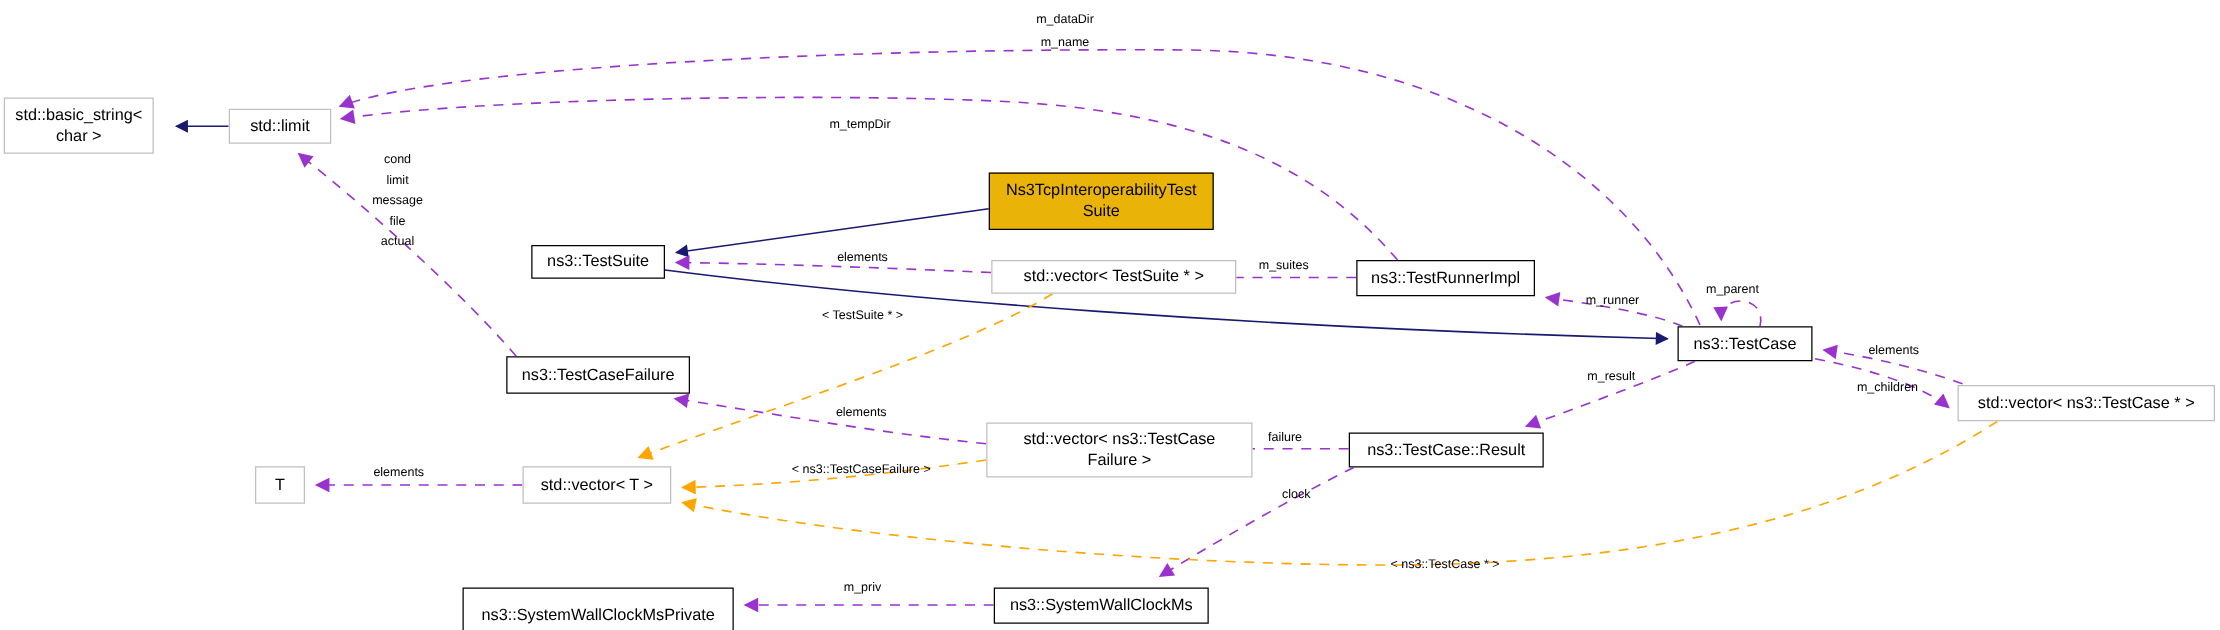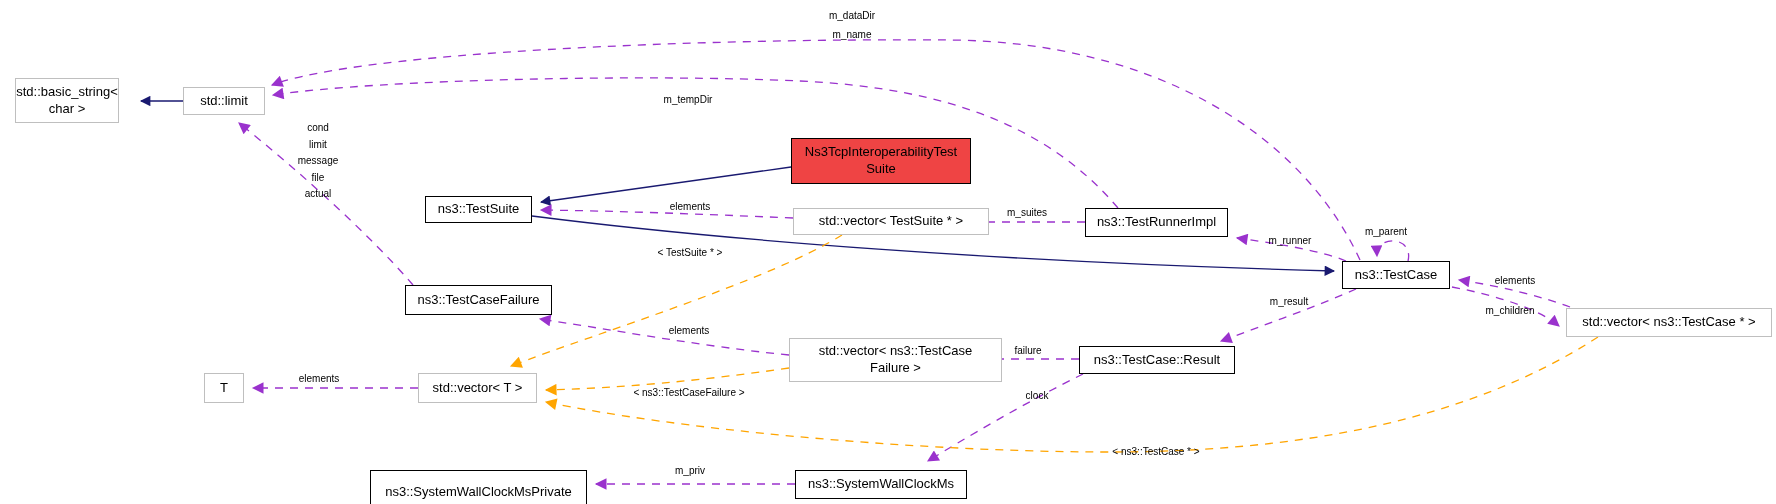--- a/index.html
+++ b/index.html
@@ -3,21 +3,21 @@
 <meta charset="utf-8">
 <style>
   html,body{margin:0;padding:0;background:#fff;}
   #graph{position:relative;width:1776px;height:504px;background:#ffffff;
          font-family:"Liberation Sans","DejaVu Sans",sans-serif;overflow:hidden;}
   #edges{position:absolute;left:0;top:0;}
   .node{position:absolute;background:#ffffff;border:1px solid #bfbfbf;box-sizing:border-box;
         display:flex;flex-direction:column;align-items:center;justify-content:center;
         text-align:center;font-size:13px;line-height:1.3;color:#000;white-space:nowrap;}
   .node.doc{border:1.6px solid #000000;align-items:center;}
-  .node.current{border:1.6px solid #000000;background:#ef4444;text-align:right;}
+  .node.current{border:1.6px solid #000000;background:#eab308;text-align:right;}
   .elabel{position:absolute;text-align:center;font-size:10px;color:#000;line-height:17px;}
   .elabel span{display:block;}
 </style>
 </head>
 <body>
 
 <div id="graph">
 
   <svg id="edges" width="1776" height="504" viewBox="0 0 1776 504">
     <defs>
@@ -50,21 +50,21 @@
     <path d="M 789,355 C 700,346 620,331 540,319" stroke="#9a32cd" stroke-width="1.3" fill="none" stroke-dasharray="8,7" marker-end="url(#arr-purple)"></path>
     <path d="M 1083,374 C 1030,400 962,440 928,461" stroke="#9a32cd" stroke-width="1.3" fill="none" stroke-dasharray="8,7" marker-end="url(#arr-purple)"></path>
     <path d="M 795,484 L 596,484" stroke="#9a32cd" stroke-width="1.3" fill="none" stroke-dasharray="8,7" marker-end="url(#arr-purple)"></path>
     <path d="M 418,388 L 253,388" stroke="#9a32cd" stroke-width="1.3" fill="none" stroke-dasharray="8,7" marker-end="url(#arr-purple)"></path>
 
     <path d="M 842,235 C 770,280 600,332 511,366" stroke="#ffa500" stroke-width="1.3" fill="none" stroke-dasharray="8,7" marker-end="url(#arr-orange)"></path>
     <path d="M 789,368 C 700,381 620,388 546,390" stroke="#ffa500" stroke-width="1.3" fill="none" stroke-dasharray="8,7" marker-end="url(#arr-orange)"></path>
     <path d="M 1598,337 C 1470,420 1300,453 1100,452 C 900,451 670,428 546,402" stroke="#ffa500" stroke-width="1.3" fill="none" stroke-dasharray="8,7" marker-end="url(#arr-orange)"></path>
   </svg>
 
-  <div class="node" style="left:15px;top:78px;width:104px;height:45px">
+  <div class="node" style="left:3px;top:78px;width:120px;height:45px">
     <span>std::basic_string&lt;</span>
     <span>char &gt;</span>
   </div>
 
   <div class="node" style="left:183px;top:87px;width:82px;height:28px">
     <span>std::limit</span>
   </div>
 
   <div class="node current" style="left:791px;top:138px;width:180px;height:46px">
     <span>Ns3TcpInteroperabilityTest</span>
@@ -148,21 +148,21 @@
   <div class="elabel" style="left:1465px;top:272px;width:100px">elements</div>
 
   <div class="elabel" style="left:1455px;top:302px;width:110px">m_children</div>
 
   <div class="elabel" style="left:1239px;top:293px;width:100px">m_result</div>
 
   <div class="elabel" style="left:978px;top:342px;width:100px">failure</div>
 
   <div class="elabel" style="left:639px;top:322px;width:100px">elements</div>
 
-  <div class="elabel" style="left:609px;top:384px;width:160px">&lt; ns3::TestCaseFailure &gt;</div>
+  <div class="elabel" style="left:609px;top:367px;width:160px">&lt; ns3::TestCaseFailure &gt;</div>
 
   <div class="elabel" style="left:987px;top:387px;width:100px">clock</div>
 
   <div class="elabel" style="left:1086px;top:443px;width:140px">&lt; ns3::TestCase * &gt;</div>
 
   <div class="elabel" style="left:269px;top:370px;width:100px">elements</div>
 
   <div class="elabel" style="left:640px;top:462px;width:100px">m_priv</div>
 
 </div>

